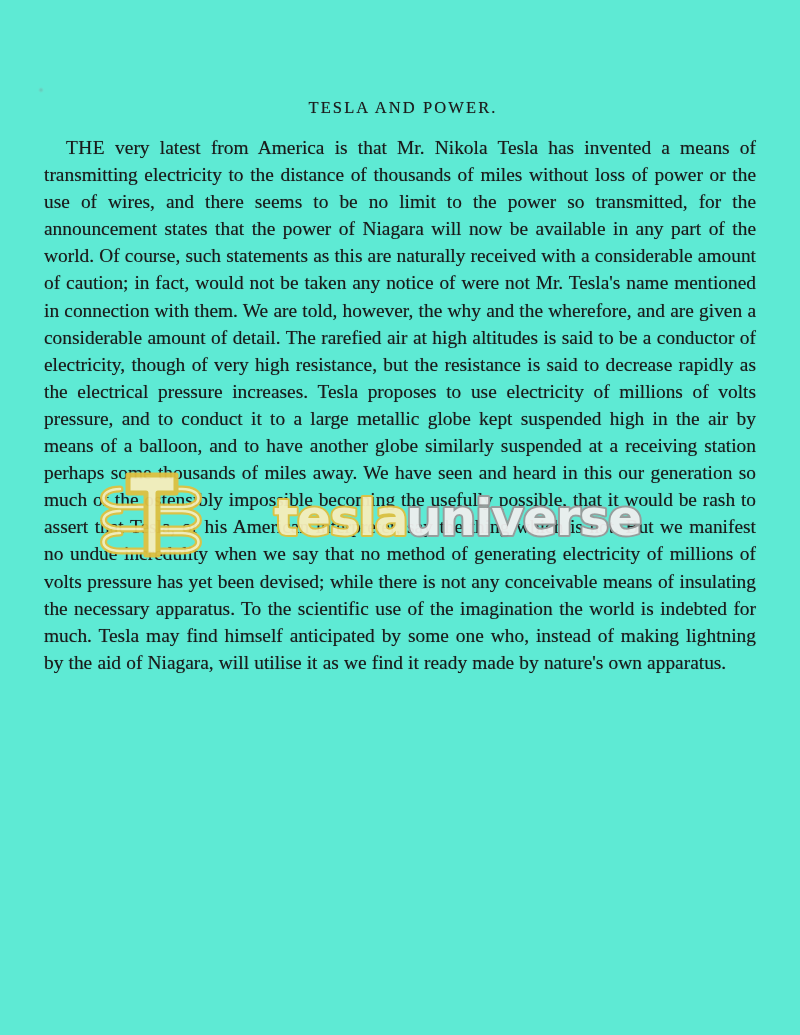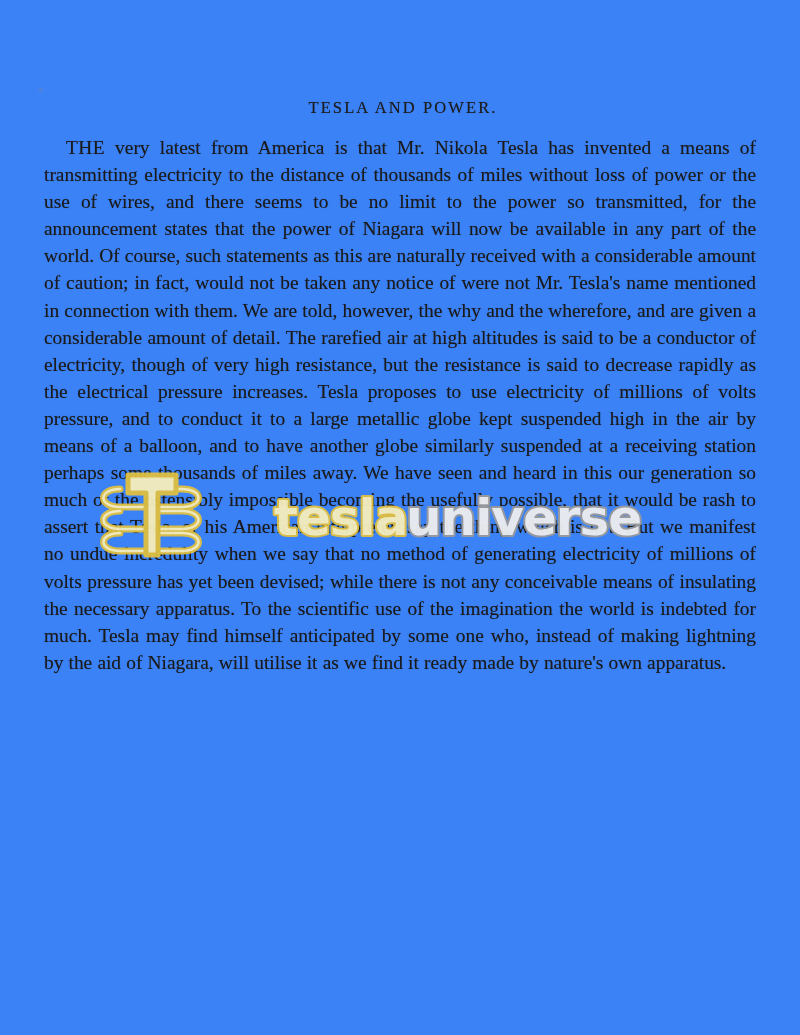--- a/index.html
+++ b/index.html
@@ -4,21 +4,21 @@
 <style>
   html, body {
     margin: 0;
     padding: 0;
     background: #ffffff;
   }
   #page {
     position: relative;
     width: 800px;
     height: 1035px;
-    background: #3b82f6;
+    background: #5eead4;
     overflow: hidden;
     font-family: "Liberation Serif", "DejaVu Serif", serif;
     -webkit-font-smoothing: antialiased;
   }
 
   
   .speck {
     position: absolute;
     left: 38px;
     top: 87px;

